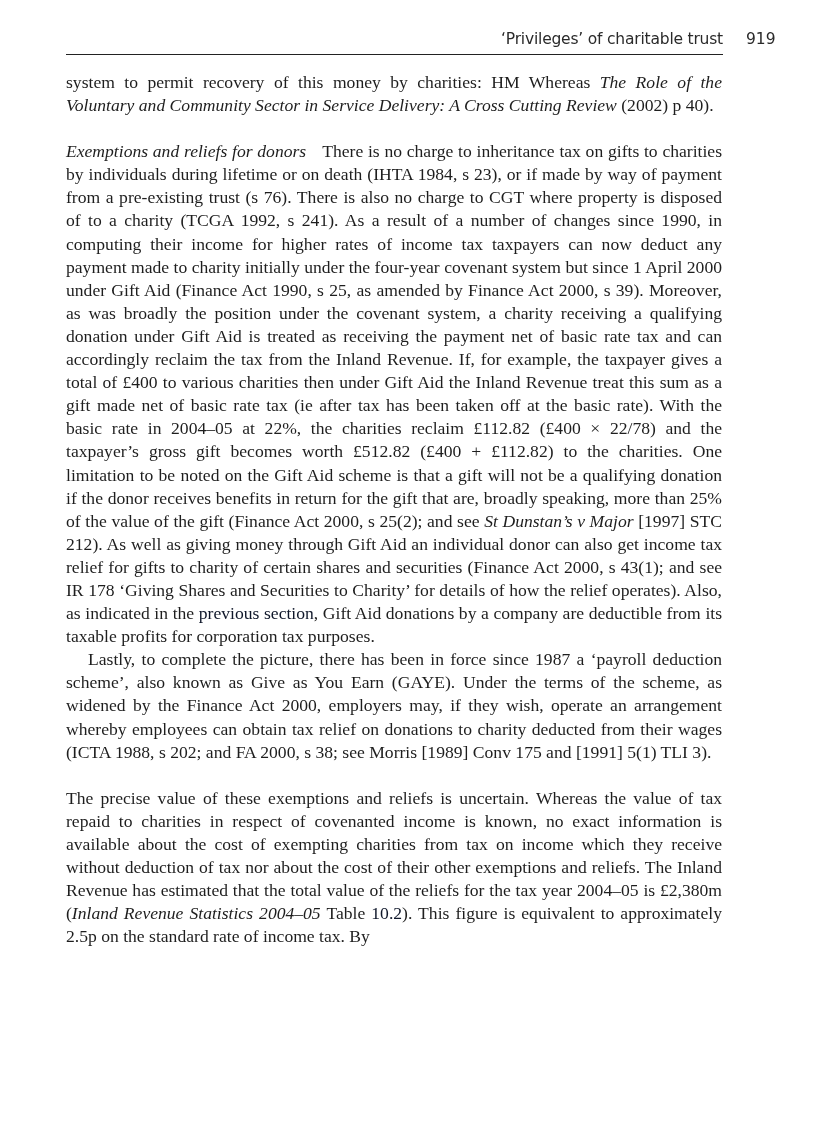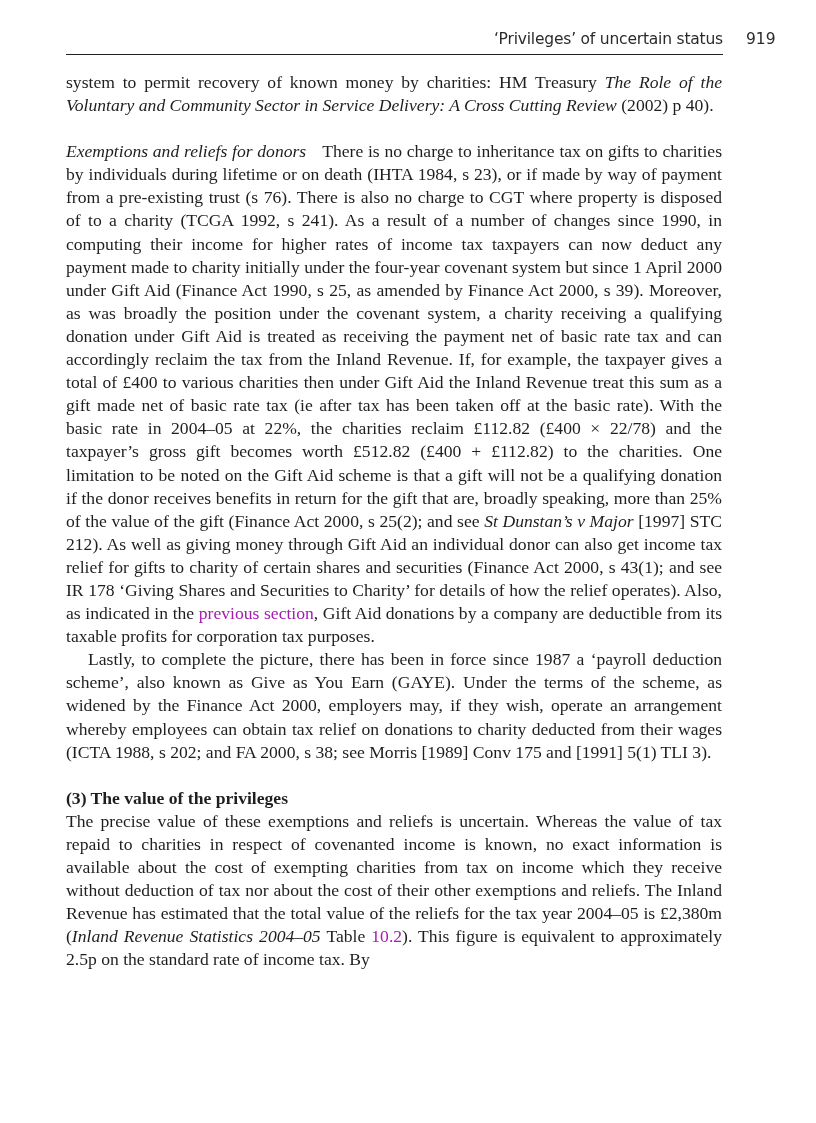--- a/index.html
+++ b/index.html
@@ -4,33 +4,32 @@
 <style>
   html, body { margin:0; padding:0; background:#ffffff; }
   body { width:816px; height:1123px; position:relative; overflow:hidden; font-family:"Liberation Serif", serif; color:#1e1e1e; }
   .header { position:absolute; left:66px; top:30px; width:657px; height:24px; border-bottom:1.5px solid #222; }
   .running-head { position:absolute; right:0; top:0; font-family:"DejaVu Sans", sans-serif; font-size:15.5px; color:#2a2a2a; letter-spacing:-0.2px; }
   .page-num { position:absolute; left:746px; top:30px; font-family:"DejaVu Sans", sans-serif; font-size:15.5px; color:#2a2a2a; }
   .body { position:absolute; left:66px; top:71px; width:656px; font-size:17.6px; line-height:23.1px; }
   p { margin:0; text-align:justify; hyphens:none; }
   .gap { height:23px; }
   .indent { text-indent:22px; }
-  .link { color:#a21caf; }
+  .link { color:#0f172a; }
   .head-lead { font-style:italic; margin-right:16px; }
   h3 { margin:0; font-size:17.6px; line-height:23.1px; font-weight:bold; }
 </style>
 </head>
 <body>
 
 <div class="header">
-  <span class="running-head">‘Privileges’ of uncertain status</span>
+  <span class="running-head">‘Privileges’ of charitable trust</span>
 </div>
 <span class="page-num">919</span>
 
 <div class="body">
-  <p><span>system to permit recovery of known money by charities: HM Treasury </span><i>The Role of the Voluntary and Community Sector in Service Delivery: A Cross Cutting Review</i><span> (2002) p 40).</span></p>
+  <p><span>system to permit recovery of this money by charities: HM Whereas </span><i>The Role of the Voluntary and Community Sector in Service Delivery: A Cross Cutting Review</i><span> (2002) p 40).</span></p>
   <div class="gap"></div>
   <p><span class="head-lead">Exemptions and reliefs for donors</span><span>There is no charge to inheritance tax on gifts to charities by individuals during lifetime or on death (IHTA 1984, s 23), or if made by way of payment from a pre-existing trust (s 76). There is also no charge to CGT where property is disposed of to a charity (TCGA 1992, s 241). As a result of a number of changes since 1990, in computing their income for higher rates of income tax taxpayers can now deduct any payment made to charity initially under the four-year covenant system but since 1 April 2000 under Gift Aid (Finance Act 1990, s 25, as amended by Finance Act 2000, s 39). Moreover, as was broadly the position under the covenant system, a charity receiving a qualifying donation under Gift Aid is treated as receiving the payment net of basic rate tax and can accordingly reclaim the tax from the Inland Revenue. If, for example, the taxpayer gives a total of £400 to various charities then under Gift Aid the Inland Revenue treat this sum as a gift made net of basic rate tax (ie after tax has been taken off at the basic rate). With the basic rate in 2004–05 at 22%, the charities reclaim £112.82 (£400 × 22/78) and the taxpayer’s gross gift becomes worth £512.82 (£400 + £112.82) to the charities. One limitation to be noted on the Gift Aid scheme is that a gift will not be a qualifying donation if the donor receives benefits in return for the gift that are, broadly speaking, more than 25% of the value of the gift (Finance Act 2000, s 25(2); and see </span><i>St Dunstan’s v Major</i><span> [1997] STC 212). As well as giving money through Gift Aid an individual donor can also get income tax relief for gifts to charity of certain shares and securities (Finance Act 2000, s 43(1); and see IR 178 ‘Giving Shares and Securities to Charity’ for details of how the relief operates). Also, as indicated in the </span><a class="link">previous section</a><span>, Gift Aid donations by a company are deductible from its taxable profits for corporation tax purposes.</span></p>
   <p class="indent">Lastly, to complete the picture, there has been in force since 1987 a ‘payroll deduction scheme’, also known as Give as You Earn (GAYE). Under the terms of the scheme, as widened by the Finance Act 2000, employers may, if they wish, operate an arrangement whereby employees can obtain tax relief on donations to charity deducted from their wages (ICTA 1988, s 202; and FA 2000, s 38; see Morris [1989] Conv 175 and [1991] 5(1) TLI 3).</p>
   <div class="gap"></div>
-  <h3>(3)  The value of the privileges</h3>
   <p><span>The precise value of these exemptions and reliefs is uncertain. Whereas the value of tax repaid to charities in respect of covenanted income is known, no exact information is available about the cost of exempting charities from tax on income which they receive without deduction of tax nor about the cost of their other exemptions and reliefs. The Inland Revenue has estimated that the total value of the reliefs for the tax year 2004–05 is £2,380m (</span><i>Inland Revenue Statistics 2004–05</i><span> Table </span><a class="link">10.2</a><span>). This figure is equivalent to approximately 2.5p on the standard rate of income tax. By</span></p>
 </div>
 
 </body></html>

